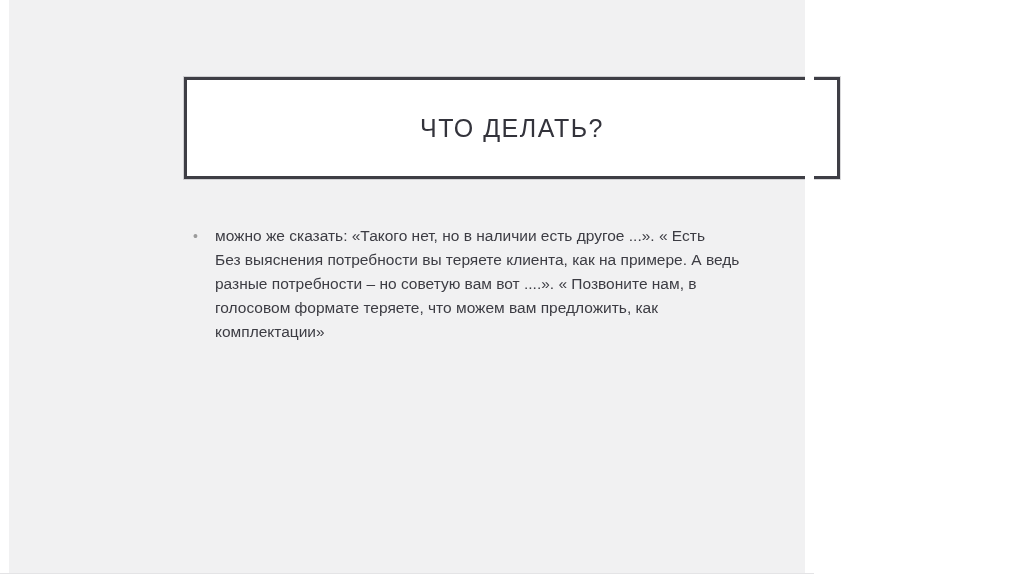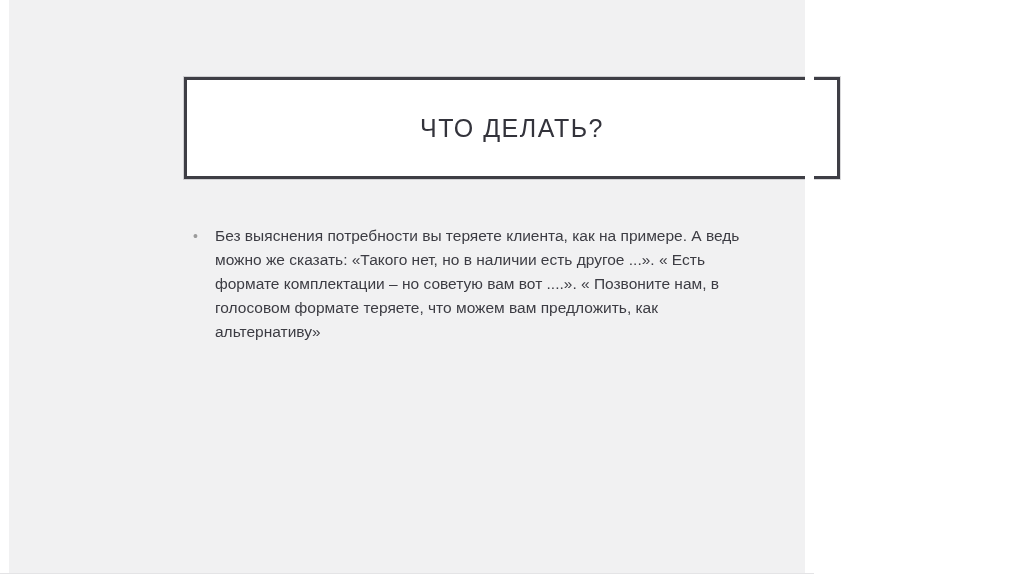--- a/index.html
+++ b/index.html
@@ -108,25 +108,25 @@
   <div class="slide">
 
     <div class="title-box">
       <h1 class="slide-title">ЧТО ДЕЛАТЬ?</h1>
     </div>
 
     <div class="content">
       <ul class="bullet-list">
         <li class="bullet-item">
           <span class="bullet-marker">•</span>
+          <span class="bullet-line">можно же сказать: «Такого нет, но в наличии есть другое ...». « Есть</span>
           <span class="bullet-line">Без выяснения потребности вы теряете клиента, как на примере. А ведь</span>
-          <span class="bullet-line">можно же сказать: «Такого нет, но в наличии есть другое ...». « Есть</span>
-          <span class="bullet-line">формате комплектации – но советую вам вот ....». « Позвоните нам, в</span>
+          <span class="bullet-line">разные потребности – но советую вам вот ....». « Позвоните нам, в</span>
           <span class="bullet-line">голосовом формате теряете, что можем вам предложить, как</span>
-          <span class="bullet-line">альтернативу»</span>
+          <span class="bullet-line">комплектации»</span>
         </li>
       </ul>
     </div>
 
   </div>
 
   <div class="bottom-edge-line"></div>
 
 </div>
 

